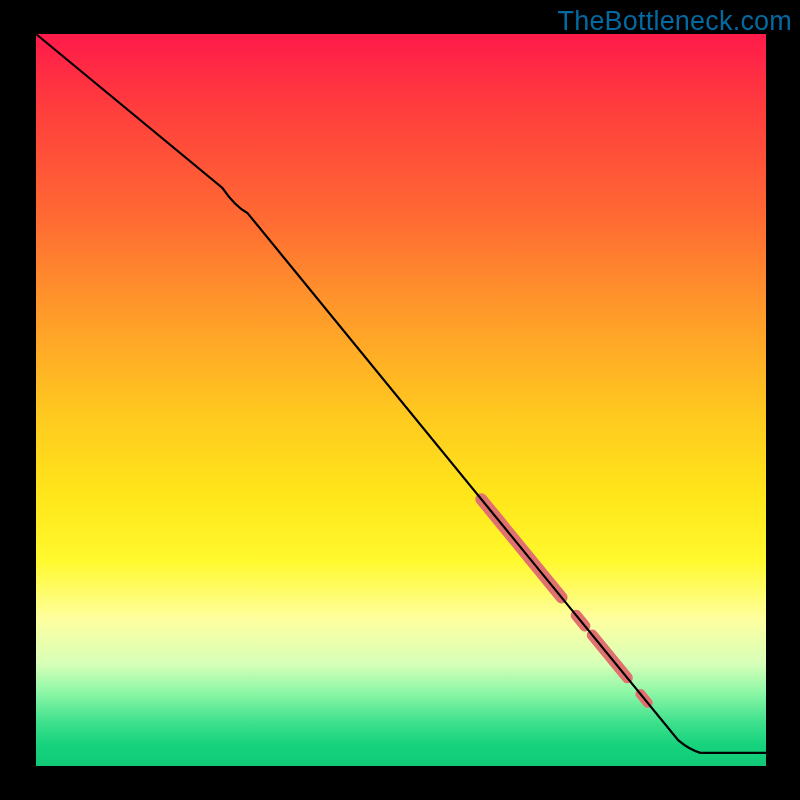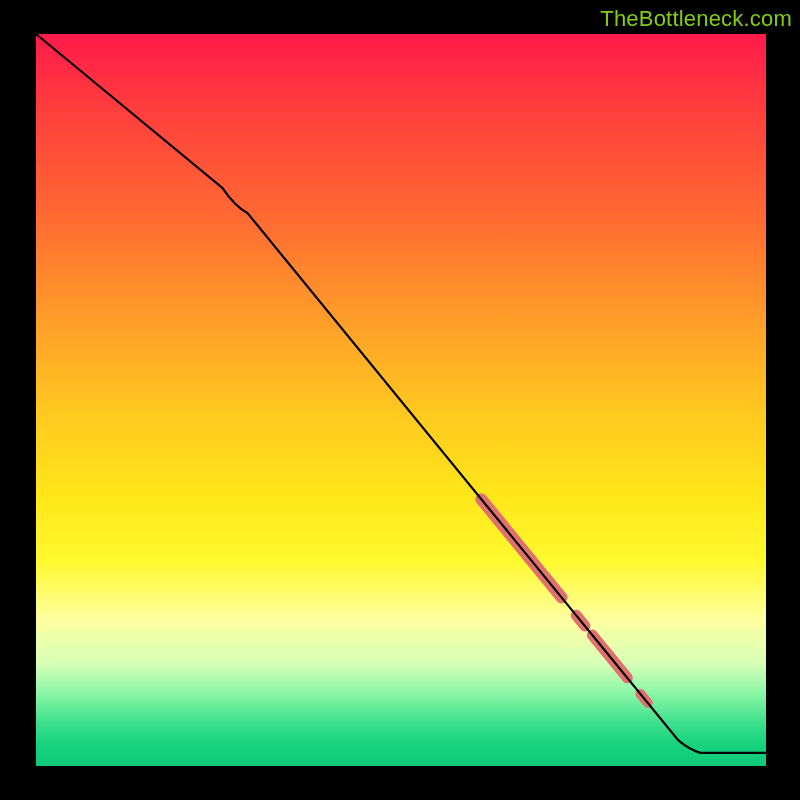--- a/index.html
+++ b/index.html
@@ -35,22 +35,22 @@
       #3fe08d 94%,
       #18d37d 97%,
       #0fc977 100%
     );
   }
 
   .watermark {
     position: absolute;
     top: 6px;
     right: 8px;
-    color: #84cc16;
-    font-size: 22px;
+    color: #0369a1;
+    font-size: 27px;
     font-weight: 400;
     letter-spacing: 0.2px;
     user-select: none;
   }
 
   svg.curve-layer {
     position: absolute;
     left: 36px;
     top: 34px;
     width: 730px;

